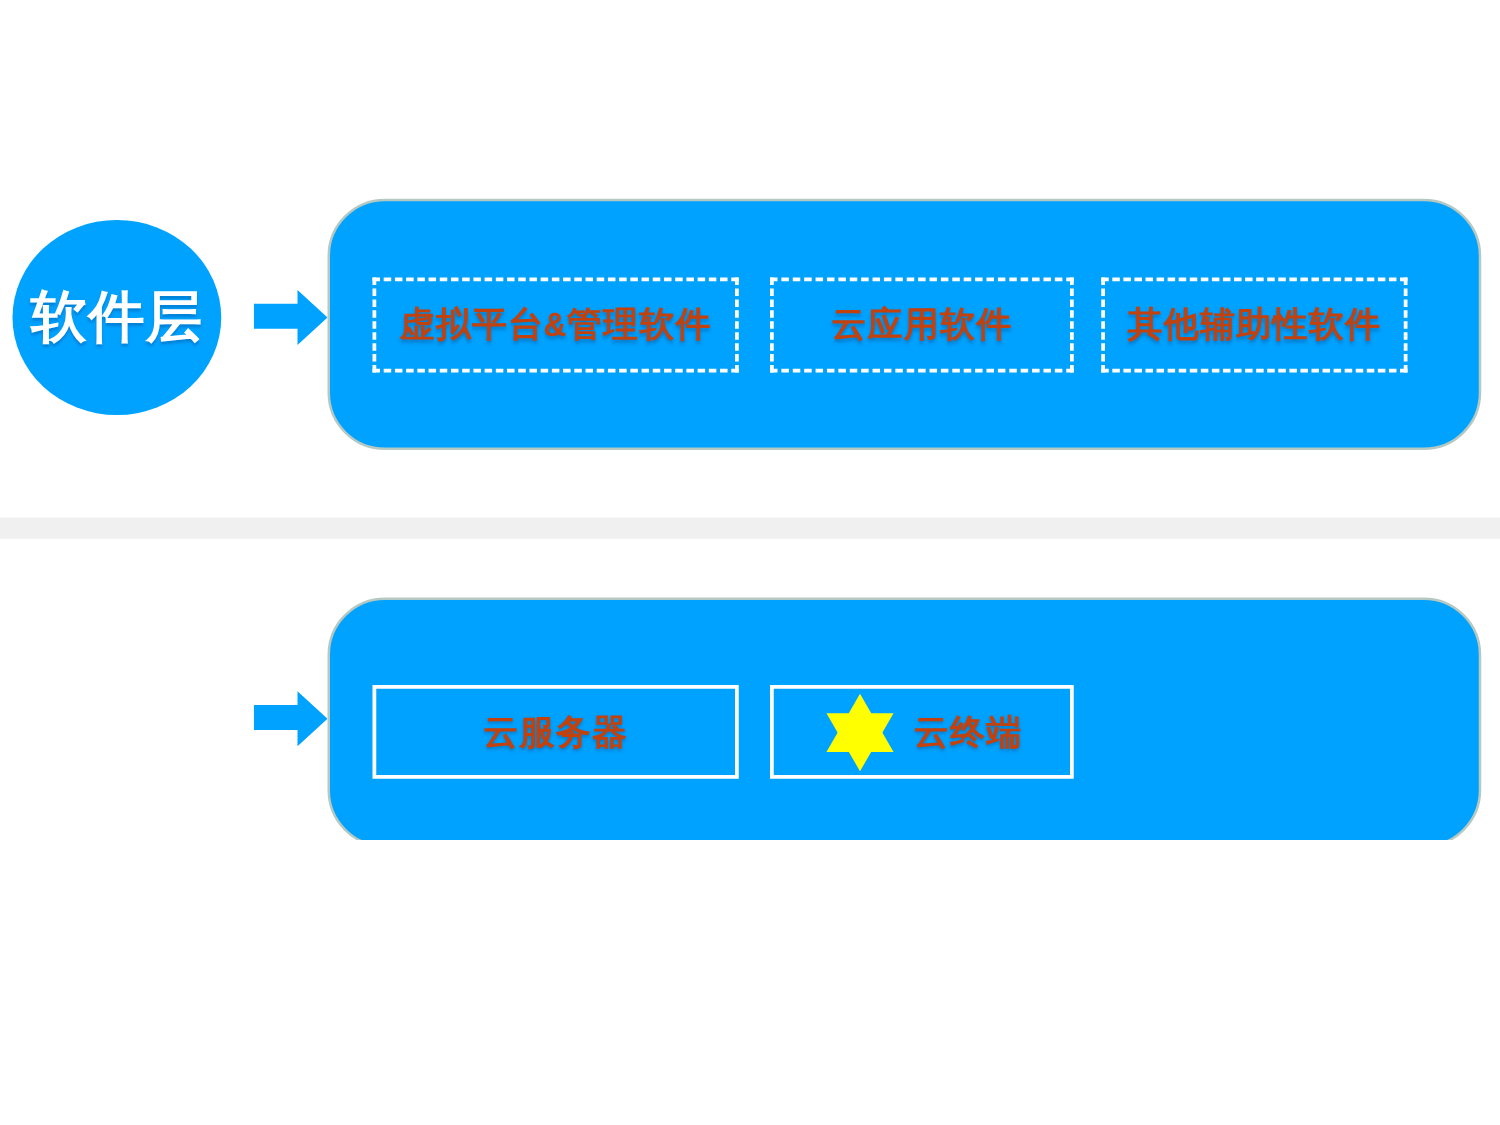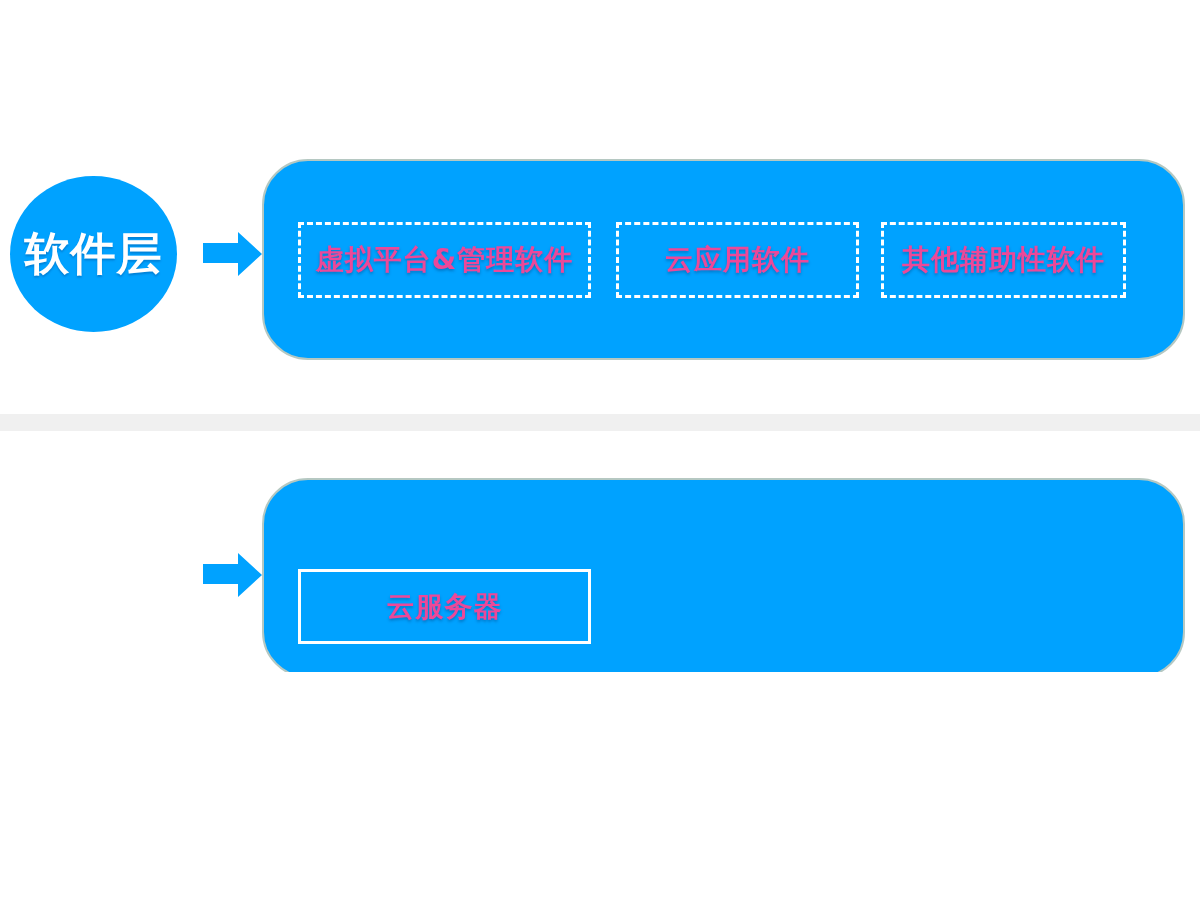--- a/index.html
+++ b/index.html
@@ -7,20 +7,21 @@
     padding: 0;
     background: #ffffff;
     font-family: "DejaVu Sans", "Liberation Sans", sans-serif;
   }
   .stage {
     position: relative;
     width: 1200px;
     height: 672px;
     background: #ffffff;
     overflow: hidden;
+    font-family: Liberation Mono, monospace;
   }
   .layer-circle {
     position: absolute;
     left: 10px;
     width: 167px;
     height: 156px;
     border-radius: 50%;
     background: #00A2FF;
     display: flex;
     align-items: center;
@@ -55,32 +56,32 @@
   .panel.software { top: 159px; height: 201px; }
   .panel.hardware { top: 478px; height: 200px; }
 
   .item-box {
     position: absolute;
     display: flex;
     align-items: center;
     justify-content: center;
     gap: 12px;
     box-sizing: border-box;
-    color: #ec4899;
+    color: #c2410c;
     font-size: 28px;
     font-weight: 800;
     letter-spacing: 1px;
     text-shadow: 0 2px 3px rgba(0, 60, 120, 0.4);
     text-align: center;
   }
   .item-box.dashed { border: 3px dashed #ffffff; }
   .item-box.solid  { border: 3px solid  #ffffff; }
 
   .row-software { top: 222px; height: 76px; }
-  .row-hardware { top: 569px; height: 75px; }
+  .row-hardware { top: 548px; height: 75px; }
 
   .col-1 { left: 298px; width: 293px; }
   .col-2 { left: 616px; width: 243px; }
   .col-3 { left: 881px; width: 245px; }
 
   .divider-band {
     position: absolute;
     left: 0;
     top: 414px;
     width: 1200px;
@@ -124,14 +125,21 @@
 
   <svg class="block-arrow hardware" viewBox="0 0 59 44">
     <polygon points="0,11 35,11 35,0 59,22 35,44 35,31 0,31" fill="#00A2FF"></polygon>
   </svg>
 
   <div class="panel hardware"></div>
 
   <div class="item-box solid row-hardware col-1">
     <span>云服务器</span>
   </div>
+  <div class="item-box solid row-hardware col-2">
+    <svg class="star-icon-svg" viewBox="0 0 100 100">
+      <polygon points="50,0 93.3,75 6.7,75" fill="#FFFF00"></polygon>
+      <polygon points="50,100 6.7,25 93.3,25" fill="#FFFF00"></polygon>
+    </svg>
+    <span>云终端</span>
+  </div>
 
 </div>
 
 </body></html>

